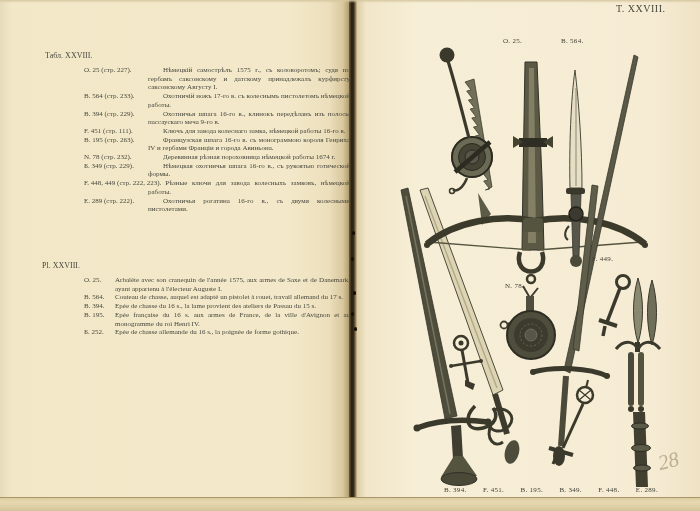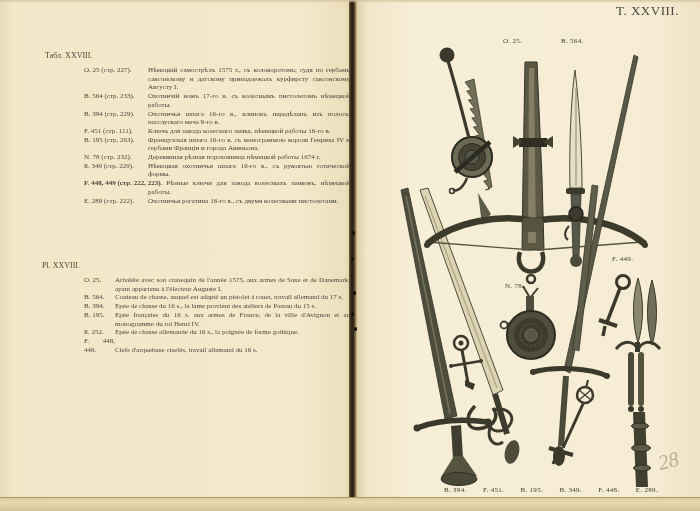--- a/index.html
+++ b/index.html
@@ -5,44 +5,43 @@
   html,body{margin:0;padding:0;}
   body{
     width:700px;height:511px;position:relative;overflow:hidden;
     background:#efe5c4;
     font-family:"Liberation Serif", serif;
     -webkit-font-smoothing:antialiased;
   }
   .left-page{
     position:absolute;left:0;top:0;width:350px;height:511px;
     background:linear-gradient(90deg,#e7dcba 0px,#f2e8c8 12px,#f3e9ca 82%,#ecdfbc 94%,#d9c89e 98%,#ac9668 100%);
-    padding-left:16px;
   }
   .right-page{
     position:absolute;left:357px;top:0;width:343px;height:511px;
     background:linear-gradient(90deg,#ddceA6 0px,#f1e6c9 9px,#f7eed7 60px,#f6ecd4 86%,#efe2c4 100%);
   }
   .gutter{
     position:absolute;left:349px;top:0;width:8px;height:511px;
     background:linear-gradient(90deg,#6d5c3a 0%,#241d10 35%,#3a2f1c 60%,#9d875b 85%,#d8c69a 100%);
   }
   .speck{position:absolute;width:3px;height:4px;border-radius:2px;background:#170f06;}
   .top-edge{position:absolute;left:0;top:0;width:700px;height:3px;
     background:linear-gradient(180deg,#d6c7a0,rgba(214,199,160,0));}
   .bottom-edge{position:absolute;left:0;top:497px;width:700px;height:14px;
     border-top:1px solid #ab9668;
     background:linear-gradient(180deg,#dcccA2 0px,#e7d8b0 4px,#ddcfa5 9px,#d2c094 14px);}
-  .page-header-right{position:absolute;left:616px;top:3px;font-size:13px;letter-spacing:0.5px;color:#48473d;}
+  .page-header-right{position:absolute;left:616px;top:3px;font-size:10px;letter-spacing:0.5px;color:#48473d;}
   .section-header{position:absolute;font-size:8px;color:#47463c;}
   .catalog-list{position:absolute;width:266px;font-size:7px;line-height:8.7px;color:#48473d;}
   .catalog-list .entry{padding-left:64px;text-indent:-64px;text-align:justify;}
-  .catalog-list .entry .entry-label{display:inline-block;width:64px;text-indent:0;}
+  .catalog-list .entry .entry-label{display:inline-block;width:79px;text-indent:0;}
   .fr .entry{padding-left:31px;text-indent:-31px;}
   .fr .entry .entry-label{width:31px;}
-  .catalog-list div:nth-of-type(8) .entry-label{width:auto;padding-right:4px;font-weight:bold;}
+  .catalog-list div:nth-of-type(8) .entry-label{width:auto;padding-right:4px;}
   .plate-label{position:absolute;font-size:7px;color:#3f3e34;letter-spacing:0.3px;}
   .plate-bottom-labels{position:absolute;left:444px;top:486px;width:214px;display:flex;justify-content:space-between;}
   .plate-bottom-labels .plate-bottom-label{font-size:7px;color:#3f3e34;letter-spacing:0.3px;}
   .pencil-mark{
     position:absolute;left:658px;top:449px;font-size:21px;font-style:italic;
     color:rgba(125,104,78,0.45);transform:rotate(-14deg);
   }
   svg.plate{position:absolute;left:395px;top:28px;}
 </style>
 </head>
@@ -66,21 +65,20 @@
 
   <div class="section-header" style="left:42px;top:261px;">Pl. XXVIII.</div>
 
   <div class="catalog-list fr" style="left:84px;top:276px;">
 
   <div class="entry"><span class="entry-label">O. 25.</span><span>Arbalète avec son cranequin de l'année 1575, aux armes de Saxe et de Danemark, ayant appartenu à l'électeur Auguste I.</span></div>
       <div class="entry"><span class="entry-label">B. 564.</span><span>Couteau de chasse, auquel est adapté un pistolet à rouet, travail allemand du 17 s.</span></div>
       <div class="entry"><span class="entry-label">B. 394.</span><span>Epée de chasse du 16 s., la lame provient des ateliers de Passau du 15 s.</span></div>
       <div class="entry"><span class="entry-label">B. 195.</span><span>Epée française du 16 s. aux armes de France, de la ville d'Avignon et au monogramme du roi Henri IV.</span></div>
       <div class="entry"><span class="entry-label">Б. 252.</span><span>Epée de chasse allemande du 16 s., la poignée de forme gothique.</span></div>
-      <div class="entry"><span class="entry-label">F. 448, 449.</span><span>Clefs d'arquebuse ciselés, travail allemand du 16 s.</span></div>
     </div>
 </div>
 
 <div class="right-page"></div>
 
 <div class="gutter"></div>
 <div class="speck" style="left:352px;top:231px;"></div>
 <div class="speck" style="left:351px;top:257px;"></div>
 <div class="speck" style="left:353px;top:291px;"></div>
 <div class="speck" style="left:351px;top:312px;"></div>
@@ -210,21 +208,21 @@
       <circle cx="246" cy="381" r="3" fill="#3a392b"></circle>
     <path d="M238,384 L250,384 L253,459 L241,459 Z" fill="#403f30"></path>
     <ellipse cx="245" cy="398" rx="8.5" ry="3" fill="#5c5b47" stroke="#2c2b21" stroke-width="1"></ellipse>
     <ellipse cx="246" cy="420" rx="9.5" ry="3.5" fill="#5c5b47" stroke="#2c2b21" stroke-width="1"></ellipse>
     <ellipse cx="247" cy="440" rx="8.5" ry="3" fill="#5c5b47" stroke="#2c2b21" stroke-width="1"></ellipse>
   </g>
 </svg>
 
 <div class="plate-label" style="left:503px;top:37px;">O. 25.</div>
 <div class="plate-label" style="left:561px;top:37px;">B. 564.</div>
-<div class="plate-label" style="left:612px;top:255px;text-align:center;">F. 449.</div>
+<div class="plate-label" style="left:592px;top:255px;text-align:center;">F. 449.</div>
 <div class="plate-label" style="left:505px;top:282px;">N. 78.</div>
 
 <div class="plate-bottom-labels">
 
 <span class="plate-bottom-label">B. 394.</span>
     <span class="plate-bottom-label">F. 451.</span>
     <span class="plate-bottom-label">B. 195.</span>
     <span class="plate-bottom-label">B. 349.</span>
     <span class="plate-bottom-label">F. 448.</span>
     <span class="plate-bottom-label">E. 289.</span>

